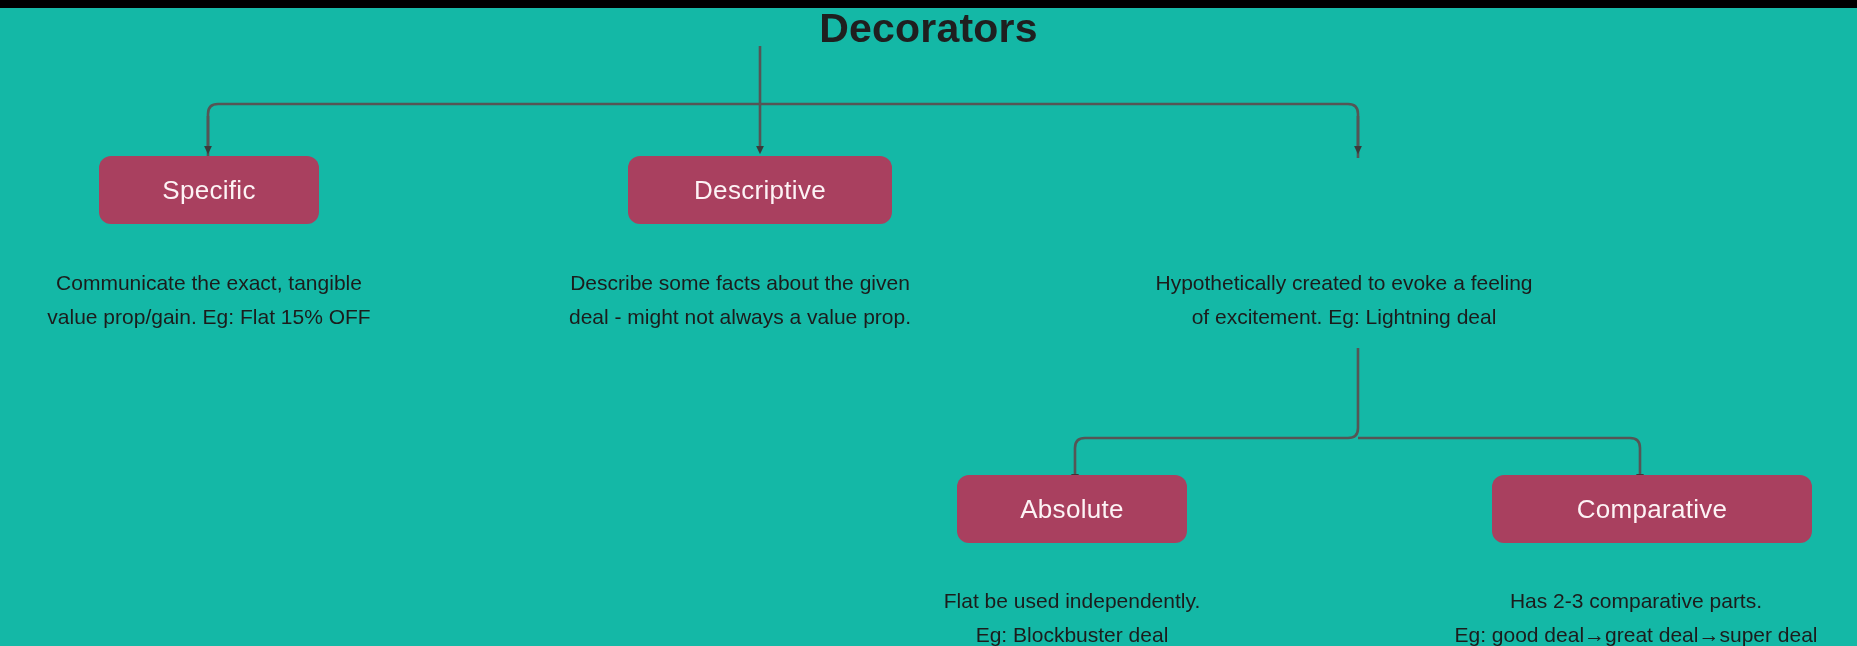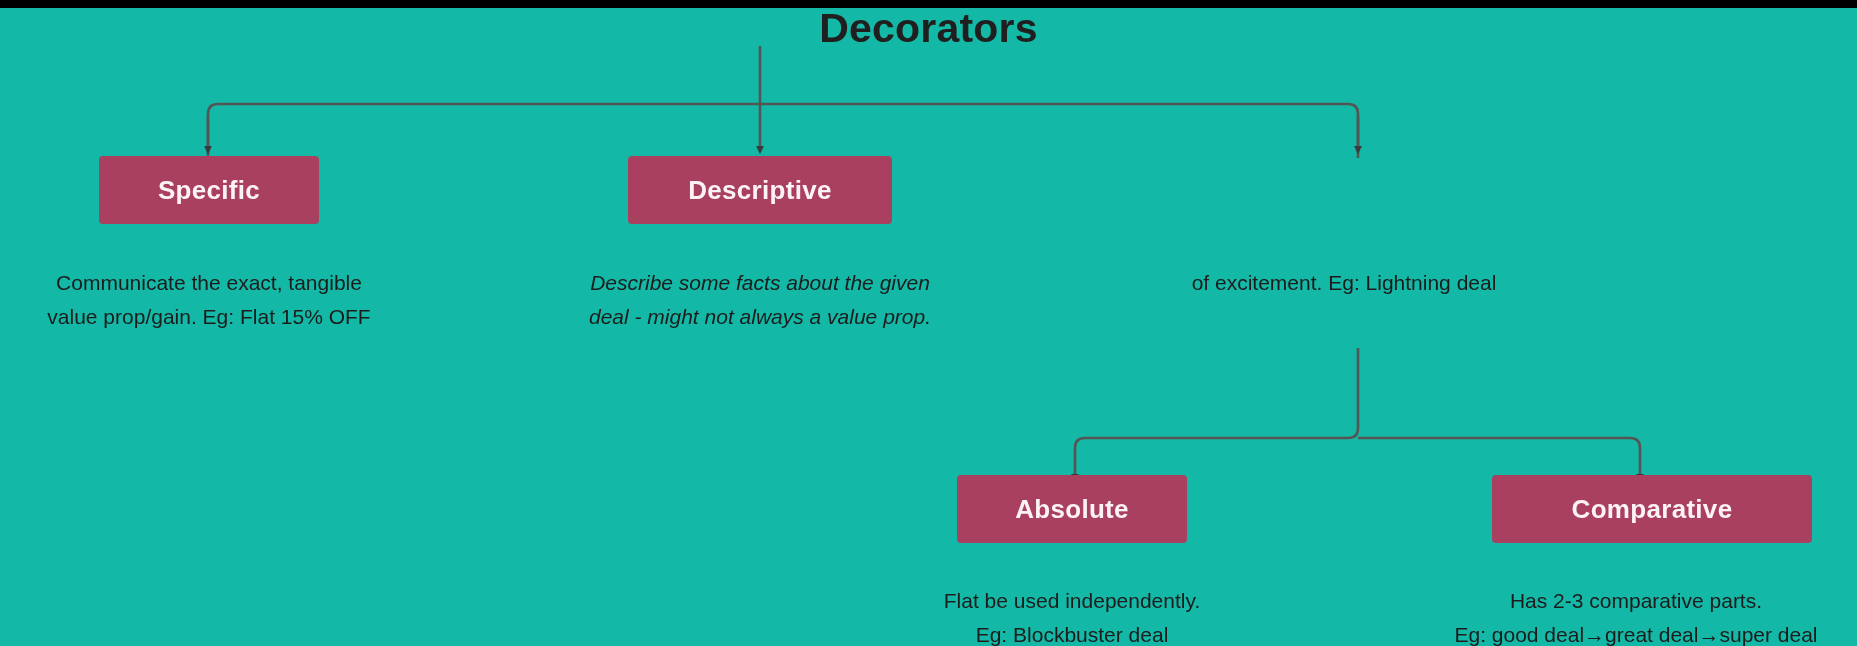--- a/index.html
+++ b/index.html
@@ -6,23 +6,23 @@
   body{width:1857px;height:646px;overflow:hidden;
        font-family:"Liberation Sans","DejaVu Sans",sans-serif;}
   #stage{position:relative;width:1857px;height:646px;background:#14b8a6;margin-top:8px;}
 
   .edges{position:absolute;left:0;top:0;width:1857px;height:646px;pointer-events:none;}
 
   .title{position:absolute;left:0;top:-4px;width:1857px;text-align:center;
          font-size:41px;font-weight:700;color:#1f1f1f;letter-spacing:.2px;
          line-height:1.2;}
 
-  .node{position:absolute;background:#a9405f;border-radius:4px;
+  .node{position:absolute;background:#a9405f;border-radius:12px;
         display:flex;align-items:center;justify-content:center;
-        color:#fdf3f5;font-size:26px;font-weight:700;letter-spacing:.3px;}
+        color:#fdf3f5;font-size:26px;font-weight:400;letter-spacing:.3px;}
 
   .caption{position:absolute;text-align:center;color:#1c1c1c;
            font-size:21px;line-height:34px;font-weight:400;white-space:nowrap;}
   .caption div{white-space:nowrap;}
 </style>
 </head>
 <body>
 
 <div id="stage">
 
@@ -54,26 +54,27 @@
     <span>Specific</span>
   </div>
   <div class="caption" style="left:-91px;top:258px;width:600px;">
     <div>Communicate the exact, tangible</div>
     <div>value prop/gain. Eg: Flat 15% OFF</div>
   </div>
 
   <div class="node" style="left:628px;top:148px;width:264px;height:68px;">
     <span>Descriptive</span>
   </div>
-  <div class="caption" style="left:460px;top:258px;width:600px;font-style:italic;">
+  <div class="caption" style="left:440px;top:258px;width:600px;">
     <div>Describe some facts about the given</div>
     <div>deal - might not always a value prop.</div>
   </div>
 
   <div class="caption" style="left:1044px;top:258px;width:600px;">
+    <div>Hypothetically created to evoke a feeling</div>
     <div>of excitement. Eg: Lightning deal</div>
   </div>
 
   <div class="node" style="left:957px;top:467px;width:230px;height:68px;justify-content:center;">
     <span>Absolute</span>
   </div>
   <div class="caption" style="left:772px;top:576px;width:600px;">
     <div>Flat be used independently.</div>
     <div>Eg: Blockbuster deal</div>
   </div>

